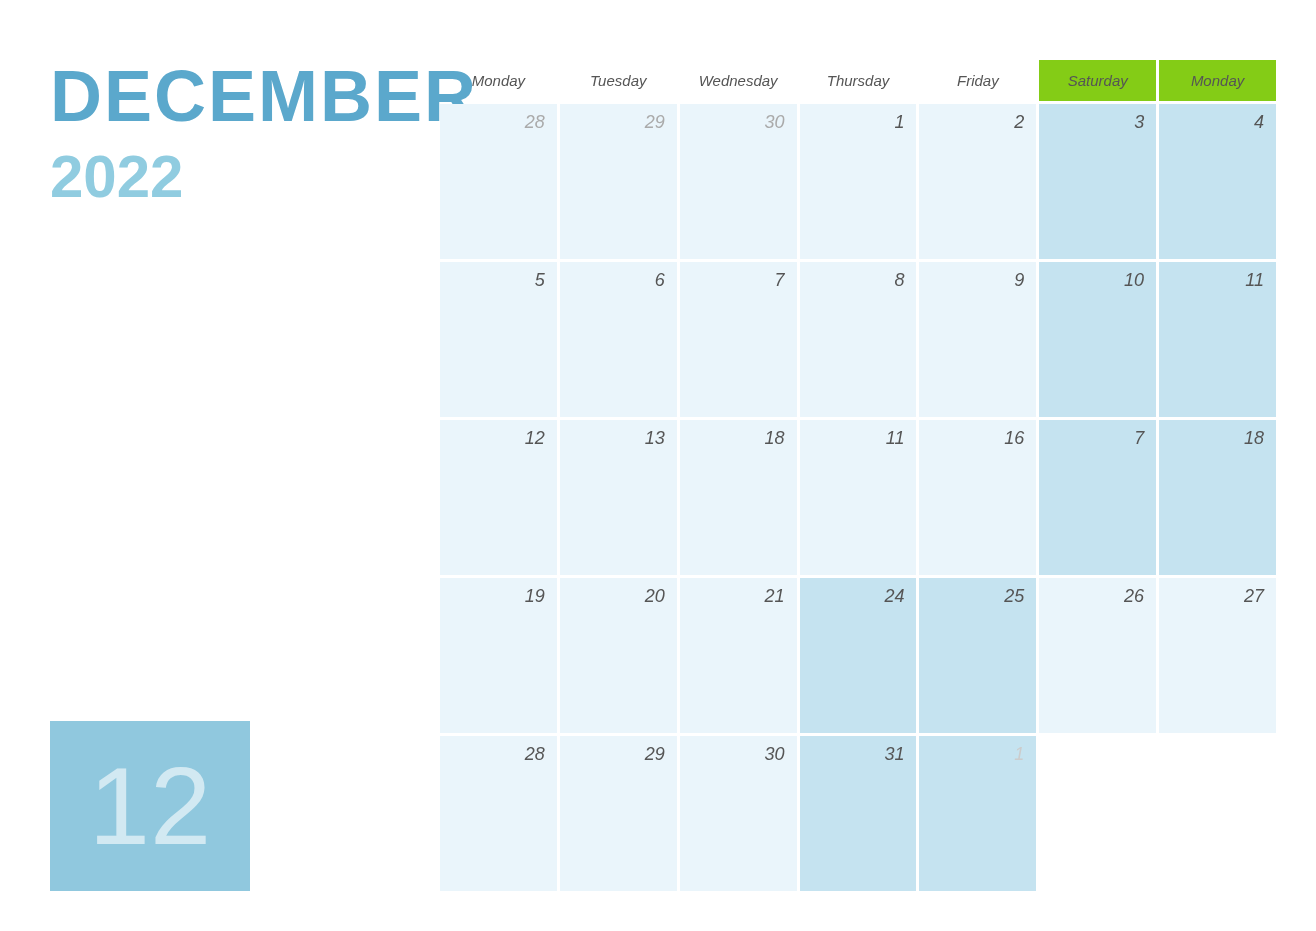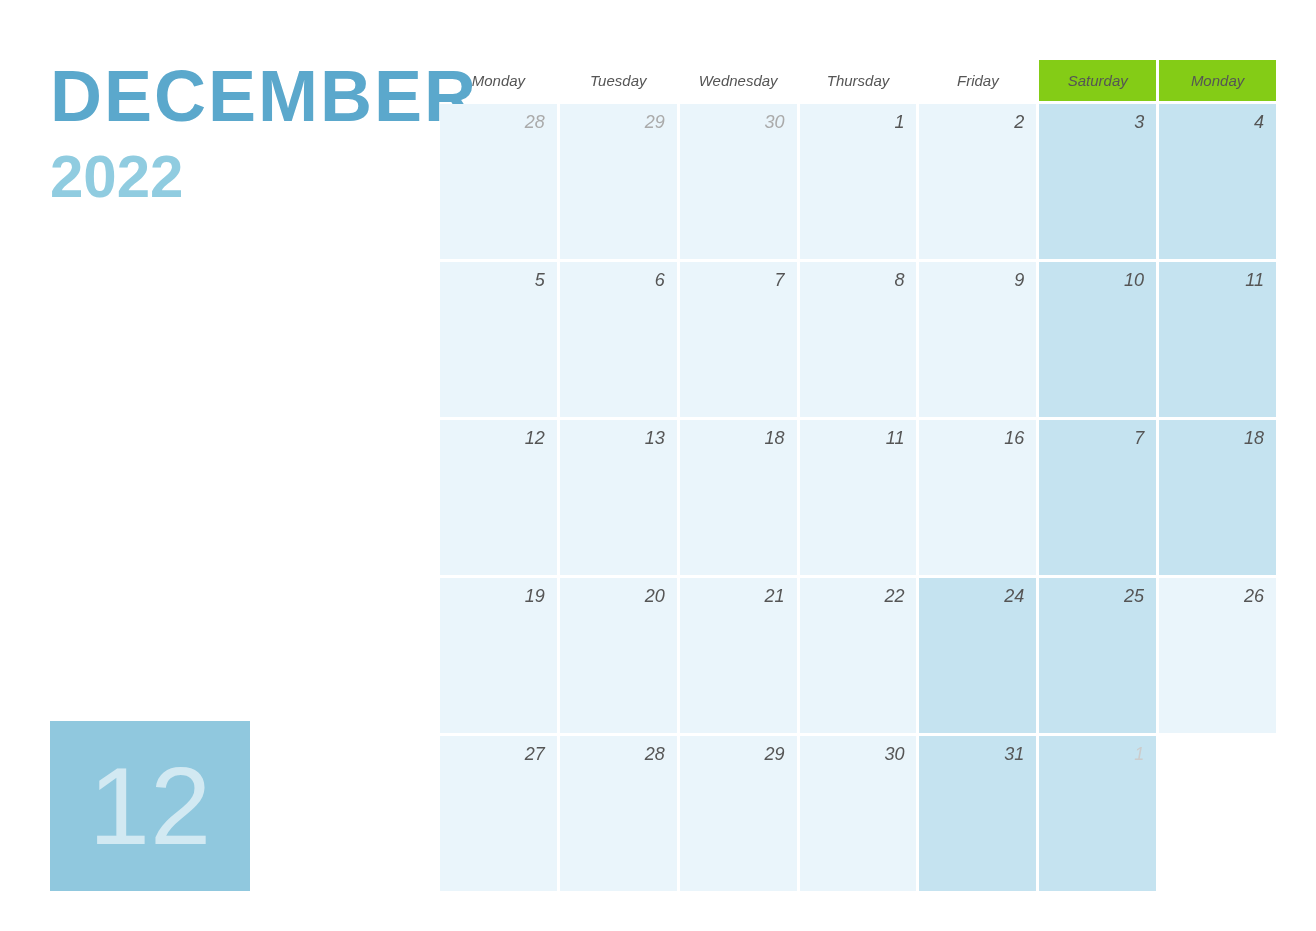--- a/index.html
+++ b/index.html
@@ -231,23 +231,20 @@
         </div>
         <div class="day-cell">
           <span class="day-number">19</span>
         </div>
         <div class="day-cell">
           <span class="day-number">20</span>
         </div>
         <div class="day-cell">
           <span class="day-number">21</span>
         </div>
-        <div class="day-cell">
-          <span class="day-number">22</span>
-        </div>
         <div class="day-cell weekend">
           <span class="day-number">24</span>
         </div>
         <div class="day-cell weekend">
           <span class="day-number">25</span>
         </div>
         <div class="day-cell">
           <span class="day-number">26</span>
         </div>
         <div class="day-cell">

